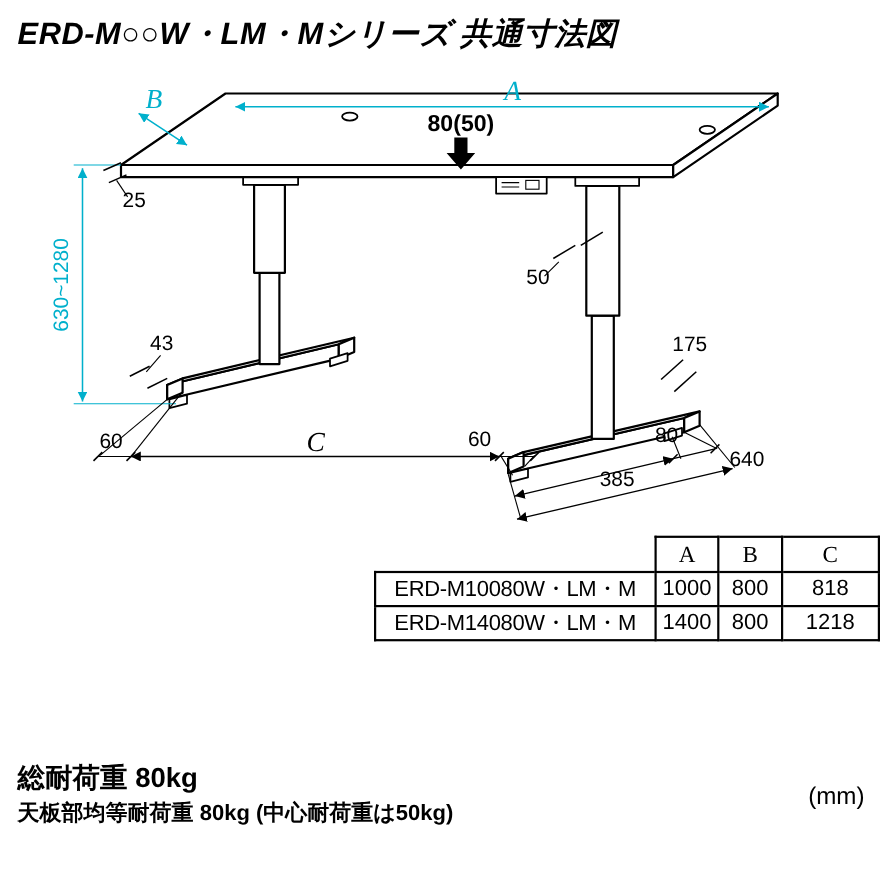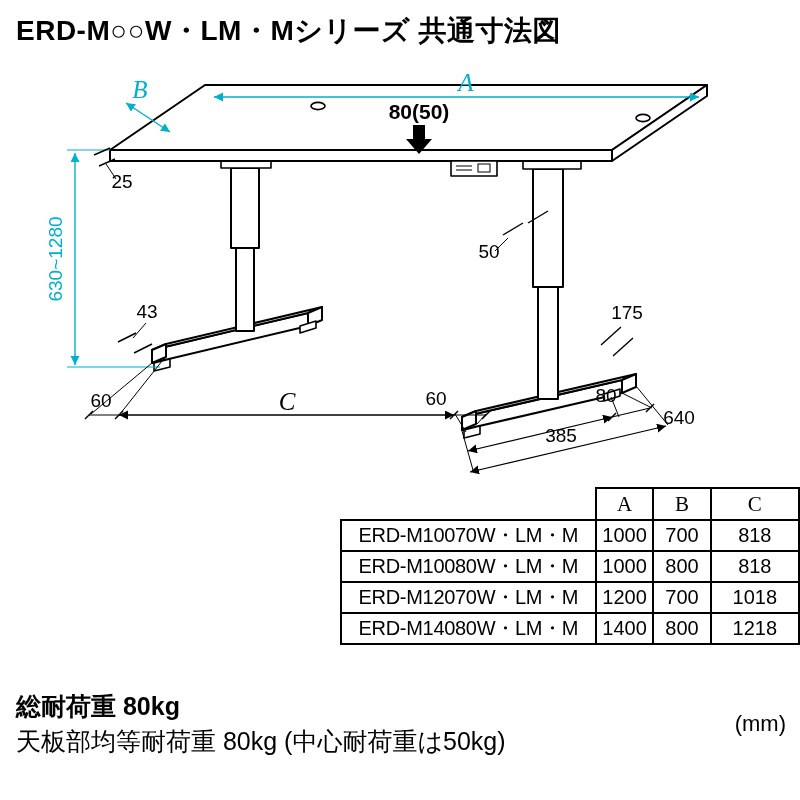--- a/index.html
+++ b/index.html
@@ -2,21 +2,21 @@
 <html><head>
 <meta charset="utf-8">
 <style>
   html,body { margin:0; padding:0; }
   body {
     width:800px; height:800px; position:relative; background:#ffffff;
     font-family:"Liberation Sans", sans-serif; color:#000; overflow:hidden;
   }
   .title {
     position:absolute; left:16px; top:12px;
-    font-size:28px; font-weight:700; letter-spacing:0.5px; white-space:nowrap;
+    font-size:28px; font-weight:700; letter-spacing:0.5px; white-space:nowrap;font-style:italic;
   }
   svg.diagram { position:absolute; left:0; top:55px; }
 
   
   .oln  { fill:#ffffff; stroke:#000; stroke-width:2; stroke-linejoin:round; }
   .oln1 { fill:#ffffff; stroke:#000; stroke-width:1.6; stroke-linejoin:round; }
   .dim  { stroke:#000; stroke-width:1.2; fill:none; }
   .ext  { stroke:#000; stroke-width:1; fill:none; }
   .tick { stroke:#000; stroke-width:1.4; fill:none; }
   .cdim { stroke:#00b0cc; stroke-width:1.4; fill:none; }
@@ -42,21 +42,21 @@
   table.spec th {
     font-family:"Liberation Serif", serif; font-size:21px; height:30px;
   }
   table.spec th.corner { border:none; }
   .col-model { width:250px; letter-spacing:-0.3px; }
   .col-a { width:52px; }
   .col-b { width:52px; }
   .col-c { width:84px; }
 
   .note1 { position:absolute; left:16px; top:690px; font-size:25px; font-weight:700; white-space:nowrap; }
-  .note2 { position:absolute; left:16px; top:725px; font-size:25px; font-weight:400; white-space:nowrap; }
+  .note2 { position:absolute; left:16px; top:725px; font-size:20px; font-weight:700; white-space:nowrap; }
   .unit  { position:absolute; right:14px; top:711px; font-size:22px; }
 </style>
 </head>
 <body>
 
 <div class="title">ERD-M○○W・LM・Mシリーズ 共通寸法図</div>
 
 <svg class="diagram" width="800" height="428" viewBox="0 0 800 428">
   <defs>
     <marker id="arrK" markerUnits="userSpaceOnUse" markerWidth="12" markerHeight="10" refX="9" refY="4.5" orient="auto-start-reverse">
@@ -176,36 +176,24 @@
 
 <table class="spec">
   <tbody>
       <tr>
     <th class="corner col-model"></th>
     <th class="col-a">A</th>
     <th class="col-b">B</th>
     <th class="col-c">C</th>
   </tr>
   <tr>
-    <td class="col-model">ERD-M10070W・LM・M</td>
-    <td>1000</td>
-    <td>700</td>
-    <td>818</td>
-  </tr>
-  <tr>
     <td class="col-model">ERD-M10080W・LM・M</td>
     <td>1000</td>
     <td>800</td>
     <td>818</td>
-  </tr>
-  <tr>
-    <td class="col-model">ERD-M12070W・LM・M</td>
-    <td>1200</td>
-    <td>700</td>
-    <td>1018</td>
   </tr>
   <tr>
     <td class="col-model">ERD-M14080W・LM・M</td>
     <td>1400</td>
     <td>800</td>
     <td>1218</td>
   </tr>
 </tbody>
   </table>
 

